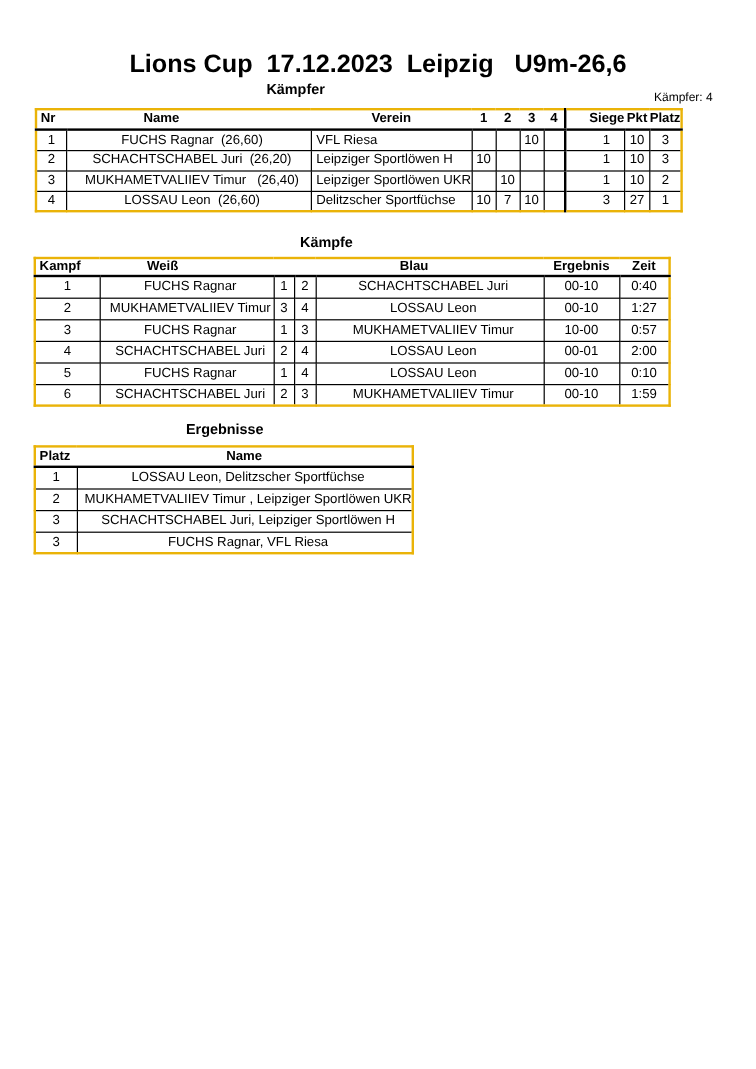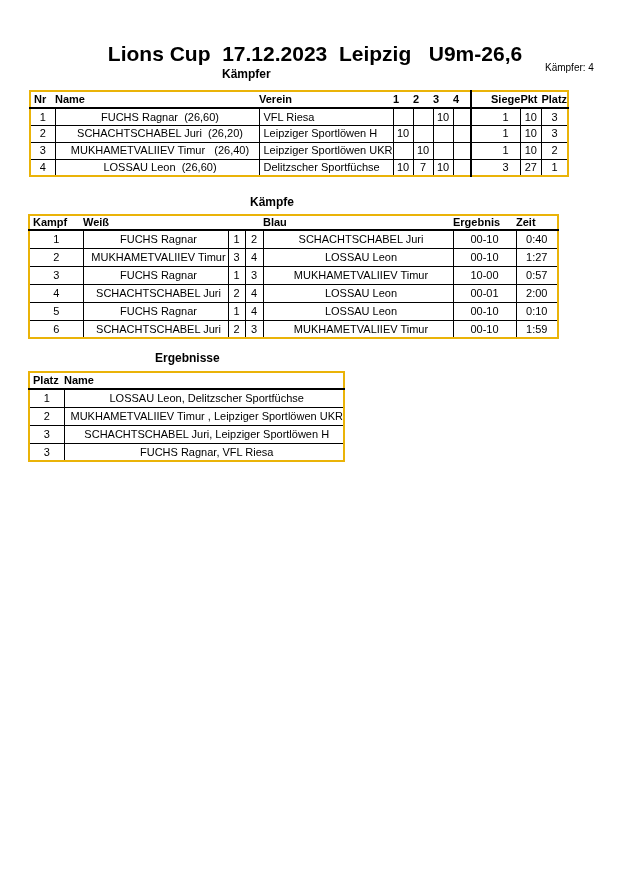--- a/index.html
+++ b/index.html
@@ -20,42 +20,42 @@
   }
   .sec-title {
     position: absolute;
     font-size: 12px; font-weight: bold;
     white-space: pre;
   }
   #sec-kaempfer   { top: 67px;  left: 222px; }
   #sec-kaempfe    { top: 195px; left: 250px; }
   #sec-ergebnisse { top: 351px; left: 143px; padding-left: 12px; }
   .count-label {
-    position: absolute; top: 62px; left: 545px;
+    position: absolute; top: 76px; left: 545px;
     font-size: 10px;
   }
   table {
     position: absolute;
     border-collapse: collapse;
     table-layout: fixed;
     border: 2px solid #eab308;
   }
   th, td {
     padding: 0;
     font-size: 11px;
     line-height: 1.1;
     white-space: pre;
     overflow: visible;
     vertical-align: middle;
   }
   th {
     font-weight: bold;
     border: 0 solid #000;
     border-bottom: 2px solid #000;
-    text-align: left;
+    text-align: center;
   }
   td { border: 1px solid #000; text-align: center; }
   .al  { text-align: center; padding-left: 6px; }
   .al4 { text-align: left; padding-left: 4px; }
   .hl  { text-align: left; padding-left: 3px; }
   .bl2 { border-left: 2px solid #000; padding-left: 19px; }
   .shiftL { padding-right: 45px; }   
   .shiftL2 { padding-right: 40px; }
   .shiftL3 { padding-right: 26px; }
   #t1 { top: 90px;  left: 29px; }

